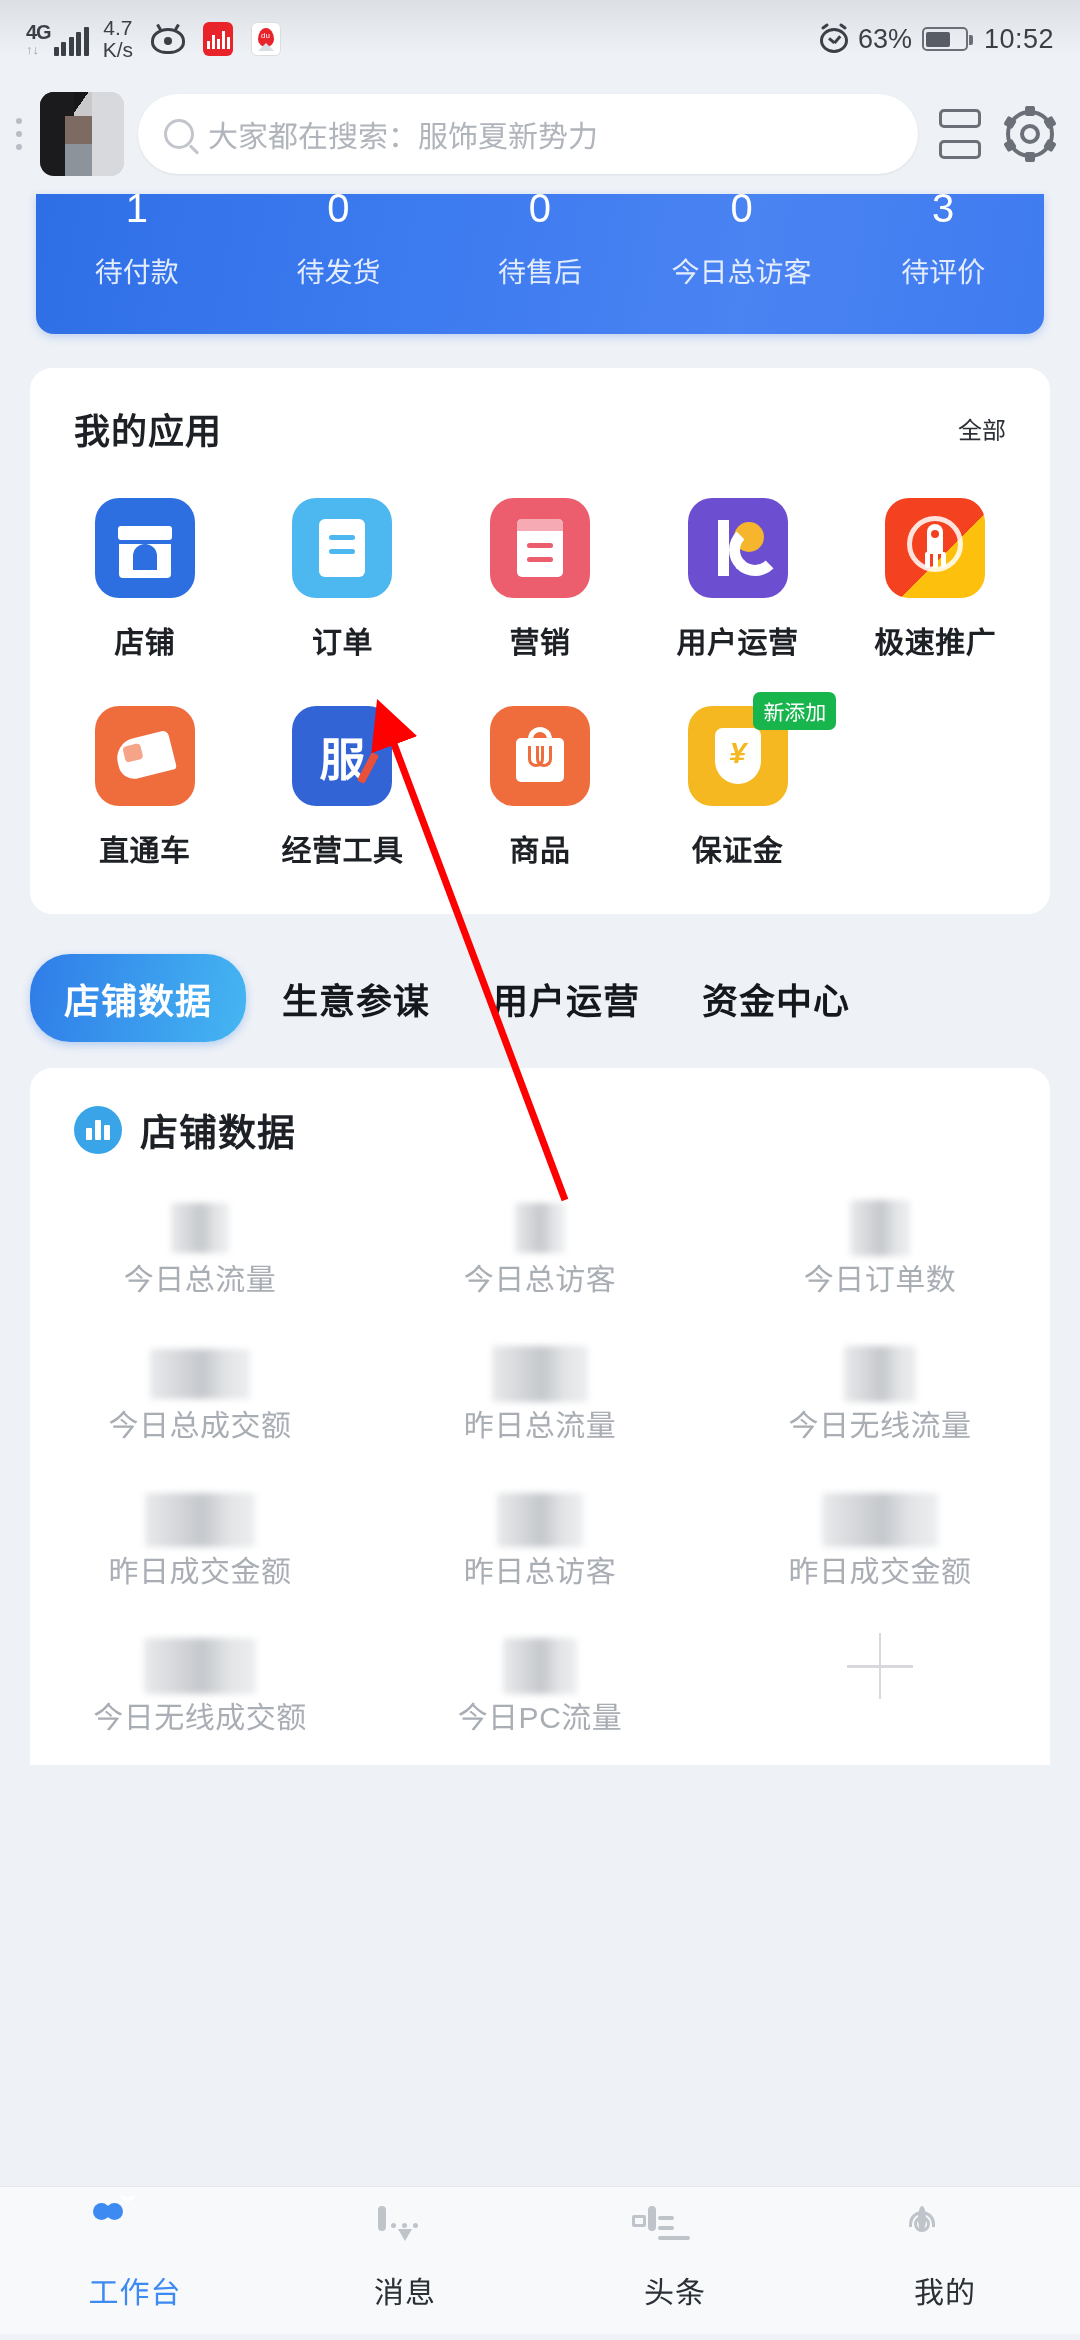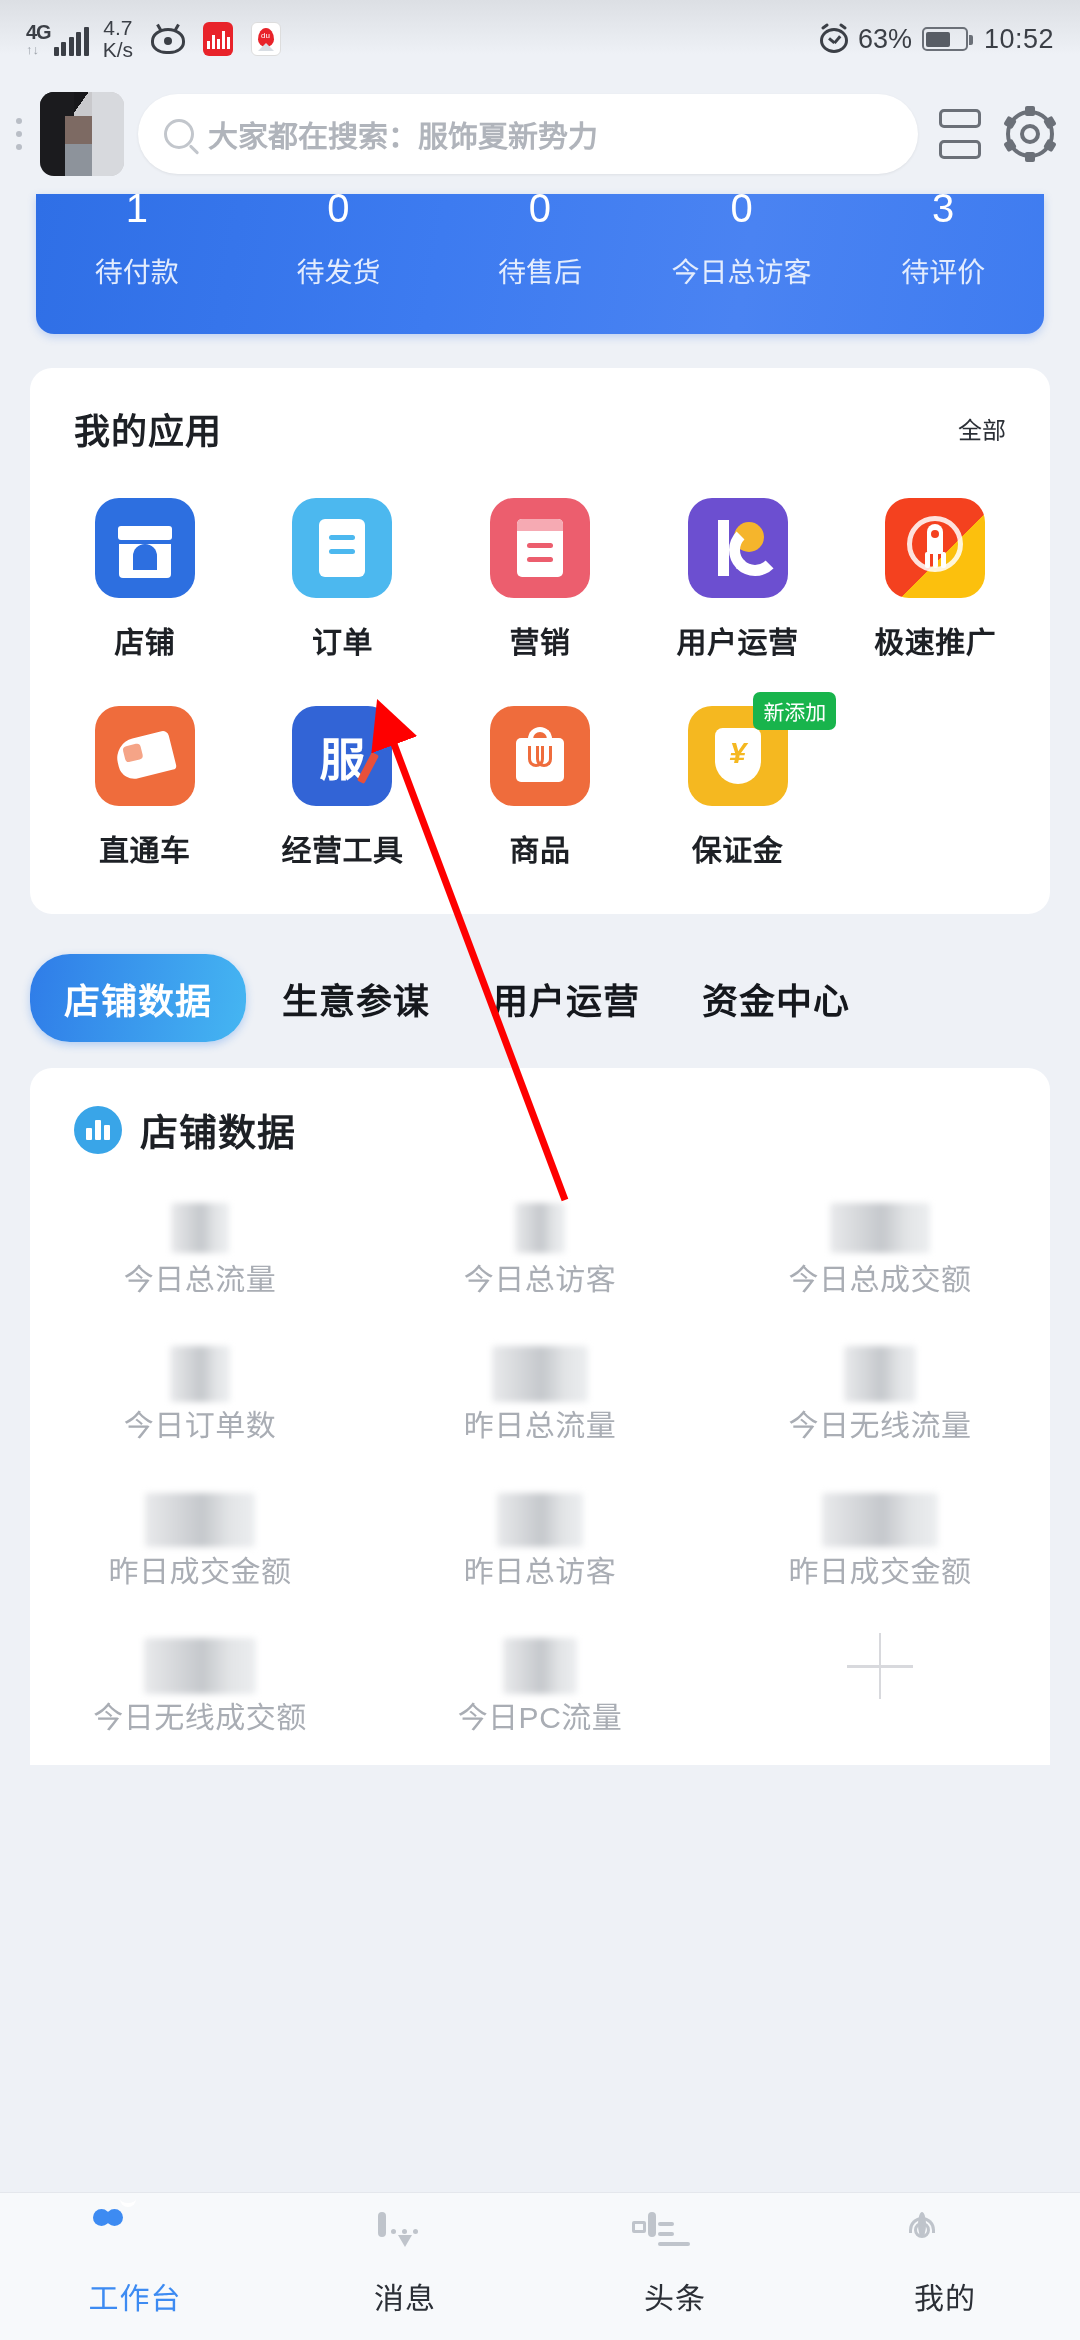--- a/index.html
+++ b/index.html
@@ -53,21 +53,21 @@
   .alarm .hand2{position:absolute;left:13px;top:11px;width:2.5px;height:7px;background:#3b3f46;transform-origin:bottom;transform:rotate(-50deg);}
   .alarm .bell{position:absolute;width:8px;height:3px;background:#3b3f46;top:0;border-radius:2px;}
   .alarm .bell.l{left:1px;transform:rotate(-35deg)}
   .alarm .bell.r{right:1px;transform:rotate(35deg)}
   .batt{ width:46px;height:24px;border:2.5px solid #6b7078;border-radius:5px;position:relative;display:flex;align-items:center;padding:2.5px;}
   .batt .fill{ height:100%; background:#585d65; border-radius:2px;}
   .batt:after{content:"";position:absolute;right:-7px;top:6px;width:4px;height:10px;background:#6b7078;border-radius:0 2px 2px 0;}
   .clock-txt{ margin-left:6px; letter-spacing:0.5px;}
 
   
-  .topbar{ display:flex; align-items:center; padding:14px 22px 18px 12px; gap:14px; background:#eef1f6;font-weight:bold;}
+  .topbar{ display:flex; align-items:center; padding:14px 22px 18px 12px; gap:14px; background:#eef1f6;}
   .dots{ display:flex;flex-direction:column;gap:7px;padding:0 4px;}
   .dots i{width:6px;height:6px;border-radius:50%;background:#b9bec6;display:block;}
   .avatar{
     width:84px;height:84px;border-radius:14px;flex:none;
     background:
       linear-gradient(125deg,#17171a 0%,#17171a 34%,#c9c9cc 34%,#c9c9cc 100%),
       #8a8f96;
     position:relative; overflow:hidden;
   }
   .avatar .blk{position:absolute;}
@@ -188,21 +188,21 @@
     filter:blur(3px);
   }
   .m-lbl{ font-size:30px;color:#a9adb4;letter-spacing:.5px;white-space:nowrap;}
   .plus{ width:66px;height:66px;position:relative;opacity:.45;}
   .plus:before,.plus:after{content:"";position:absolute;background:#a9adb4;}
   .plus:before{left:50%;top:0;width:2.5px;height:100%;margin-left:-1px;}
   .plus:after{top:50%;left:0;height:2.5px;width:100%;margin-top:-1px;}
 
   
   .tabbar{
-    position:absolute;left:0;bottom:0;width:1080px;height:148px;background:#f7f9fb;
+    position:absolute;left:0;bottom:6px;width:1080px;height:148px;background:#f7f9fb;
     border-top:1px solid #e4e7ec; display:flex; align-items:center;
   }
   .tb{ flex:1;display:flex;flex-direction:column;align-items:center;gap:10px;}
   .tb-lbl{ font-size:30px;color:#2b2f36;letter-spacing:1px;}
   .tb.active .tb-lbl{ color:#3d8bf2;}
   .tb-ic{ width:54px;height:48px;position:relative;}
   .bear{ width:48px;height:46px;background:#3d8bf2;border-radius:50% 50% 46% 46%;position:relative;margin:0 auto;}
   .bear .ear{position:absolute;top:-7px;width:17px;height:17px;background:#3d8bf2;border-radius:50%;}
   .bear .ear.l{left:-2px}.bear .ear.r{right:-2px}
   .bear .sm{position:absolute;left:12px;bottom:9px;width:16px;height:9px;border-bottom:4px solid #fff;border-radius:0 0 10px 10px;}
@@ -453,29 +453,29 @@
           <span class="m-lbl">今日总流量</span>
         </div>
         <div class="metric">
           <span class="m-val">
             <span class="blur" style="width:50px;height:50px"></span>
           </span>
           <span class="m-lbl">今日总访客</span>
         </div>
         <div class="metric">
           <span class="m-val">
+            <span class="blur" style="width:60px;height:56px"></span>
+          </span>
+          <span class="m-lbl">今日订单数</span>
+        </div>
+        <div class="metric">
+          <span class="m-val">
             <span class="blur" style="width:100px;height:50px"></span>
           </span>
           <span class="m-lbl">今日总成交额</span>
-        </div>
-        <div class="metric">
-          <span class="m-val">
-            <span class="blur" style="width:60px;height:56px"></span>
-          </span>
-          <span class="m-lbl">今日订单数</span>
         </div>
         <div class="metric">
           <span class="m-val">
             <span class="blur" style="width:96px;height:56px"></span>
           </span>
           <span class="m-lbl">昨日总流量</span>
         </div>
         <div class="metric">
           <span class="m-val">
             <span class="blur" style="width:72px;height:56px"></span>

